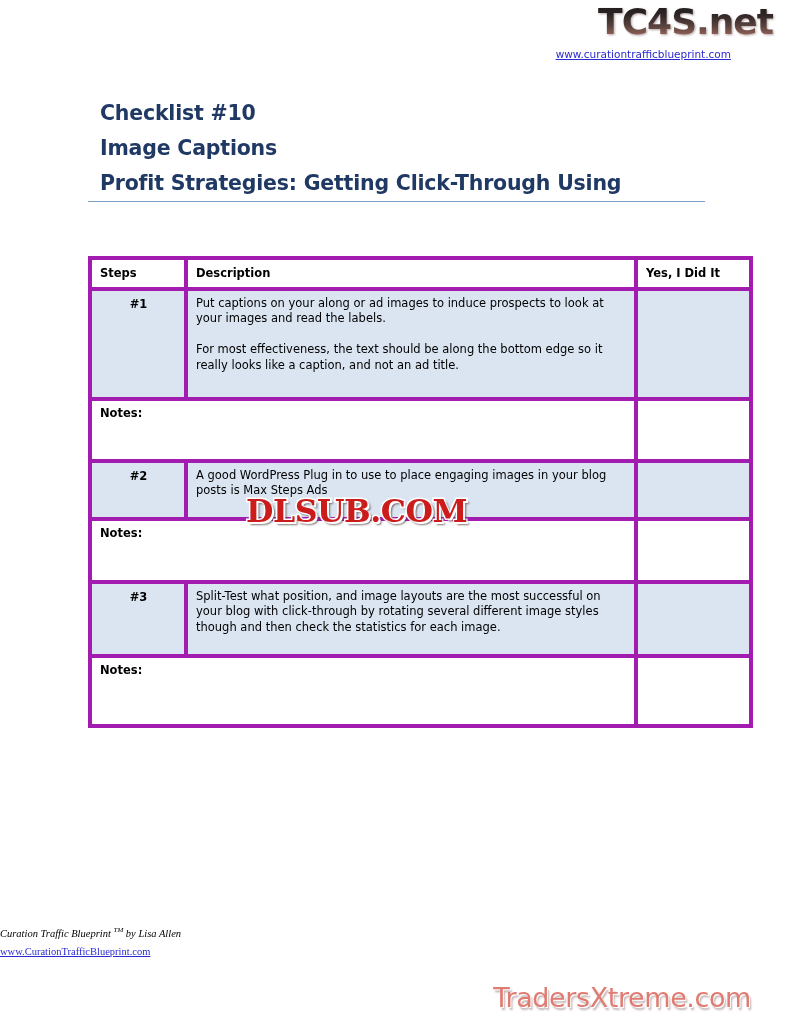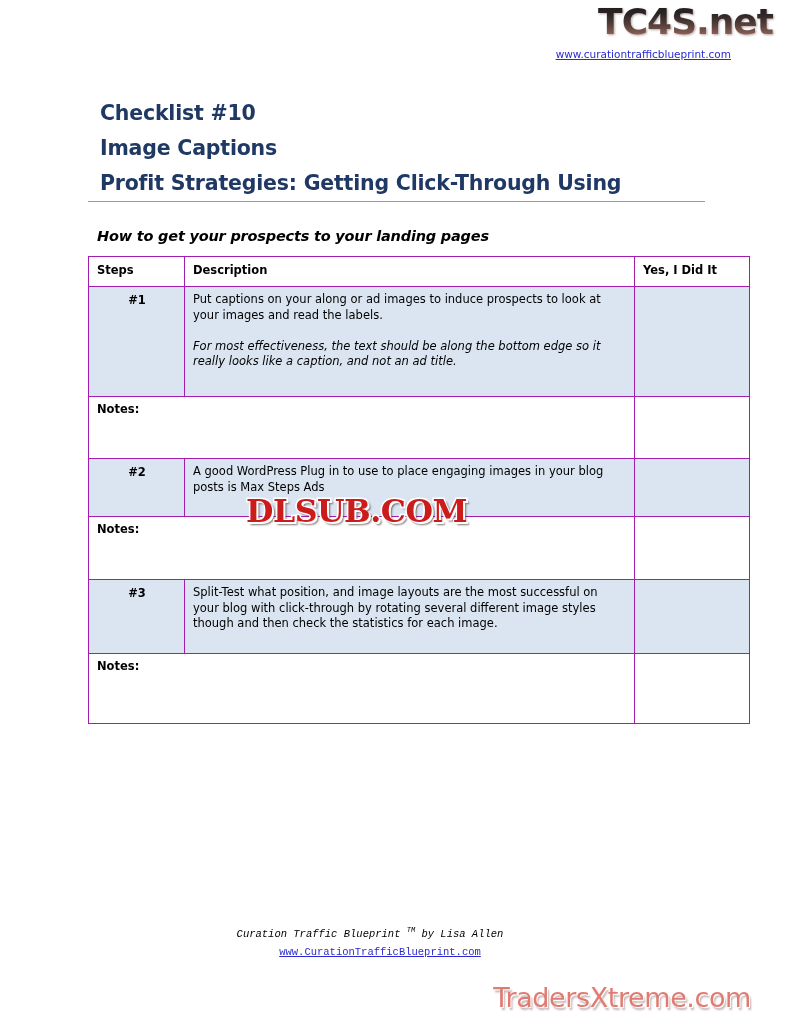--- a/index.html
+++ b/index.html
@@ -98,21 +98,21 @@
   .tbl {
     position: absolute;
     left: 88px;
     top: 256px;
     width: 661px;
     border-collapse: collapse;
     table-layout: fixed;
     font-family: "DejaVu Sans", sans-serif;
   }
   .tbl td, .tbl th {
-    border: 1px solid #a21caf;
+    border: 4px solid #a21caf;
     vertical-align: top;
     padding: 5px 7px 5px 8px;
     font-size: 11.5px;
     line-height: 15.5px;
     color: #000000;
     box-sizing: border-box;
   }
   .col-steps  { width: 96px; }
   .col-desc   { width: 450px; }
   .col-yes    { width: 115px; }
@@ -133,30 +133,30 @@
   td.step-num {
     text-align: center;
     font-weight: bold;
     padding-top: 6px;
   }
   td.notes-label {
     font-weight: bold;
   }
 
   .p { margin: 0; }
-  .p + .p { margin-top: 15.5px; font-style: italic; }
+  .p + .p { margin-top: 15.5px; }
 
   
   .footer {
     position: absolute;
     left: 0;
     top: 922px;
     width: 740px;
-    text-align: center;
-    font-family: Liberation Mono, monospace;
+    text-align: left;
+    font-family: Liberation Serif, serif;
   }
   .footer-line1 {
     font-style: italic;
     font-size: 10.5px;
     color: #000000;
     line-height: 16px;
   }
   .footer-line1 sup {
     font-size: 7px;
     font-style: italic;
@@ -224,21 +224,20 @@
 
   <a class="top-url" href="#">www.curationtrafficblueprint.com</a>
 
   <div class="heading">
     <div class="line">Checklist #10</div>
     <div class="line">Image Captions</div>
     <div class="line">Profit Strategies: Getting Click-Through Using</div>
   </div>
   <div class="title-rule"></div>
 
-  <div class="subtitle">How to get your prospects to your landing pages</div>
 
   <table class="tbl">
     <colgroup>
       <col class="col-steps">
       <col class="col-desc">
       <col class="col-yes">
     </colgroup>
     <thead>
       <tr class="hdr">
         <th>Steps</th>

